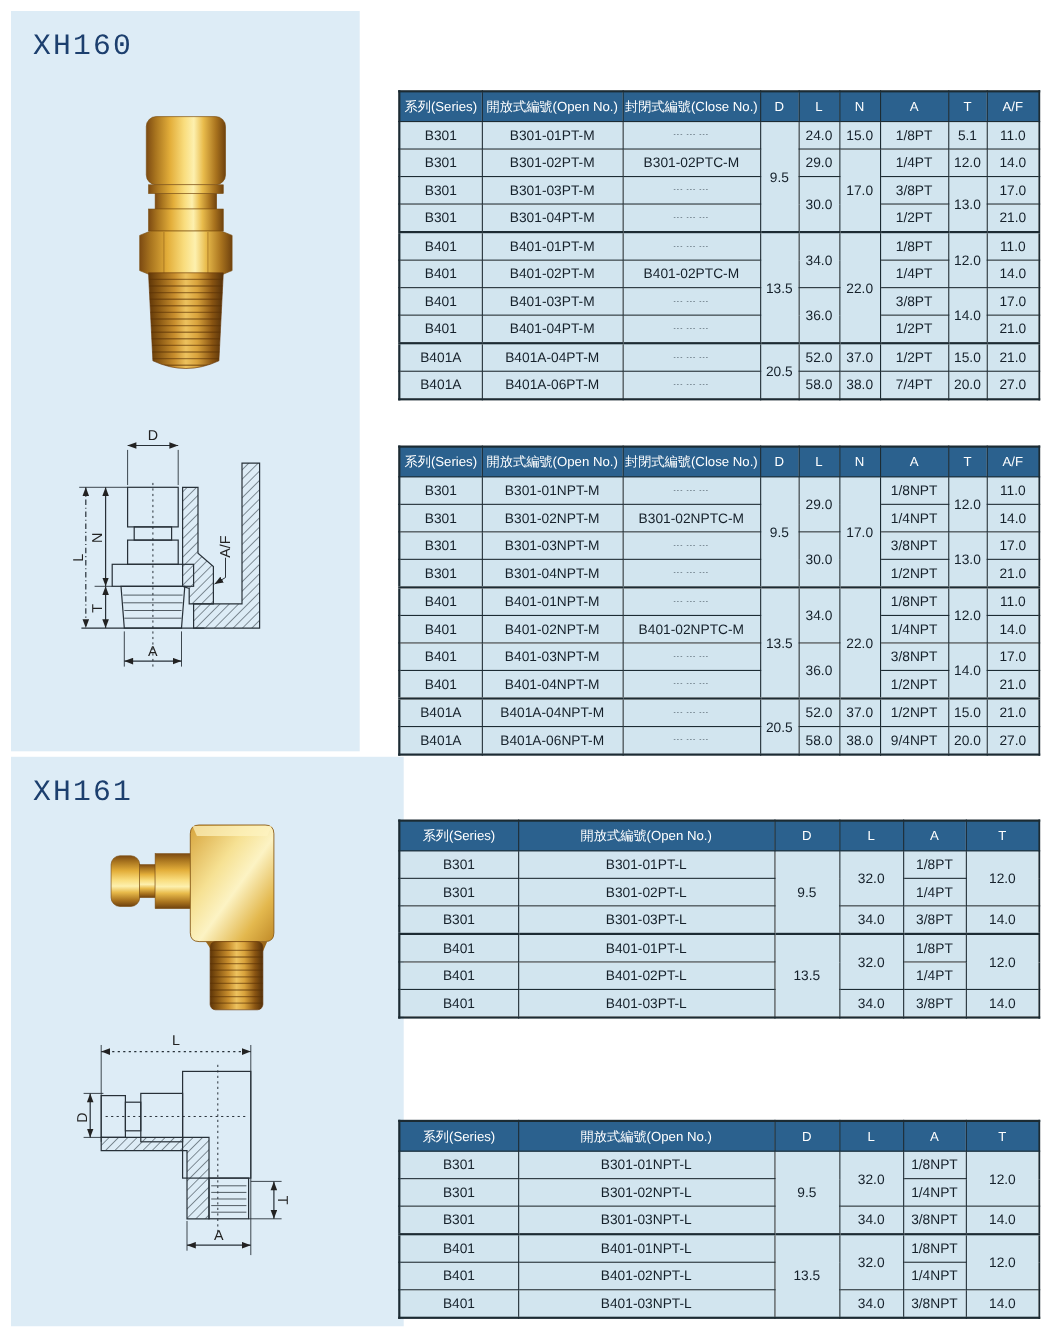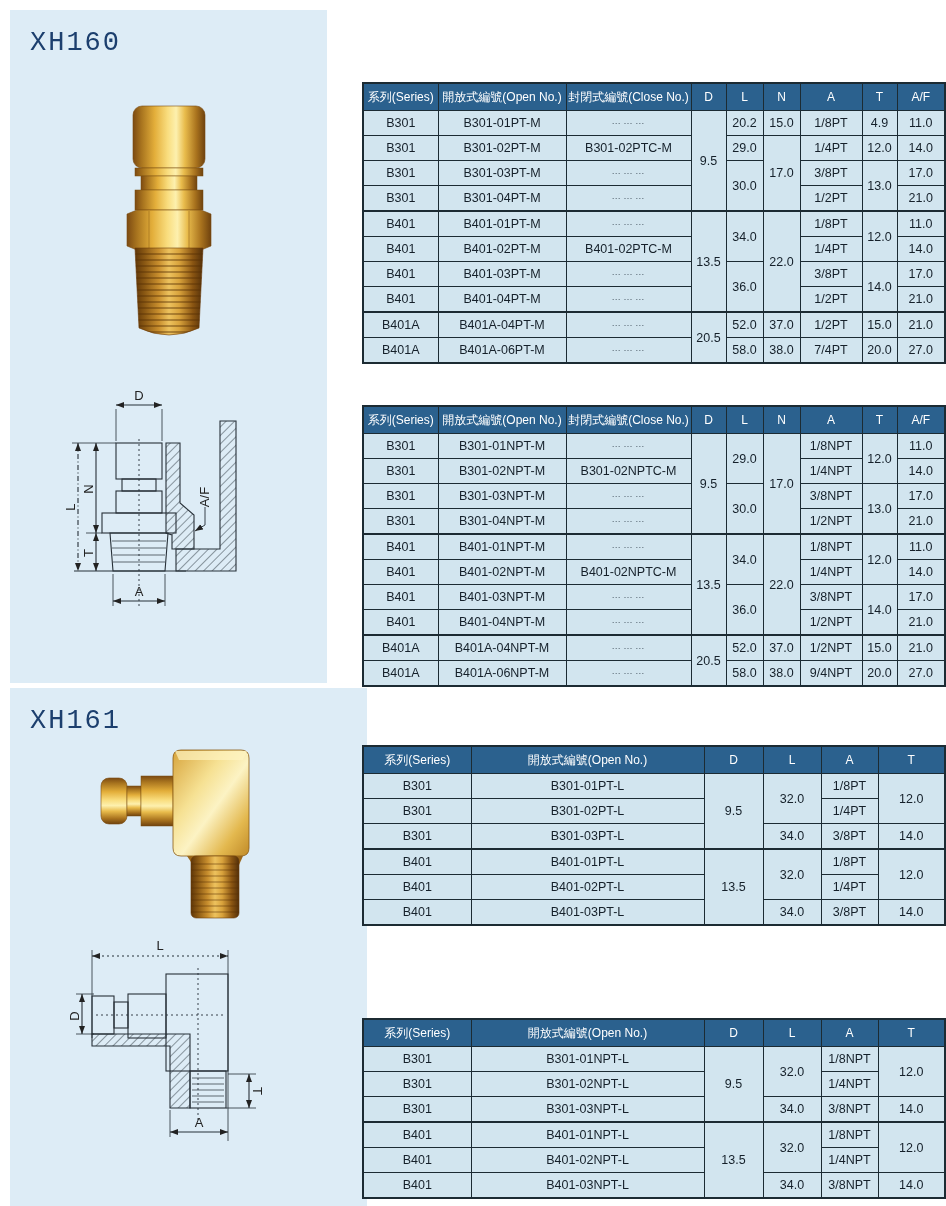--- a/index.html
+++ b/index.html
@@ -274,24 +274,24 @@
               <th>T</th>
               <th>A/F</th>
             </tr>
           </thead>
           <tbody>
             <tr>
               <td>B301</td>
               <td>B301-01PT-M</td>
               <td class="dash">--- --- ---</td>
               <td rowspan="4">9.5</td>
-              <td>20.2</td>
+              <td>24.0</td>
               <td>15.0</td>
               <td>1/8PT</td>
-              <td>4.9</td>
+              <td>5.1</td>
               <td>11.0</td>
             </tr>
             <tr>
               <td>B301</td>
               <td>B301-02PT-M</td>
               <td>B301-02PTC-M</td>
               <td>29.0</td>
               <td rowspan="3">17.0</td>
               <td>1/4PT</td>
               <td>12.0</td>

